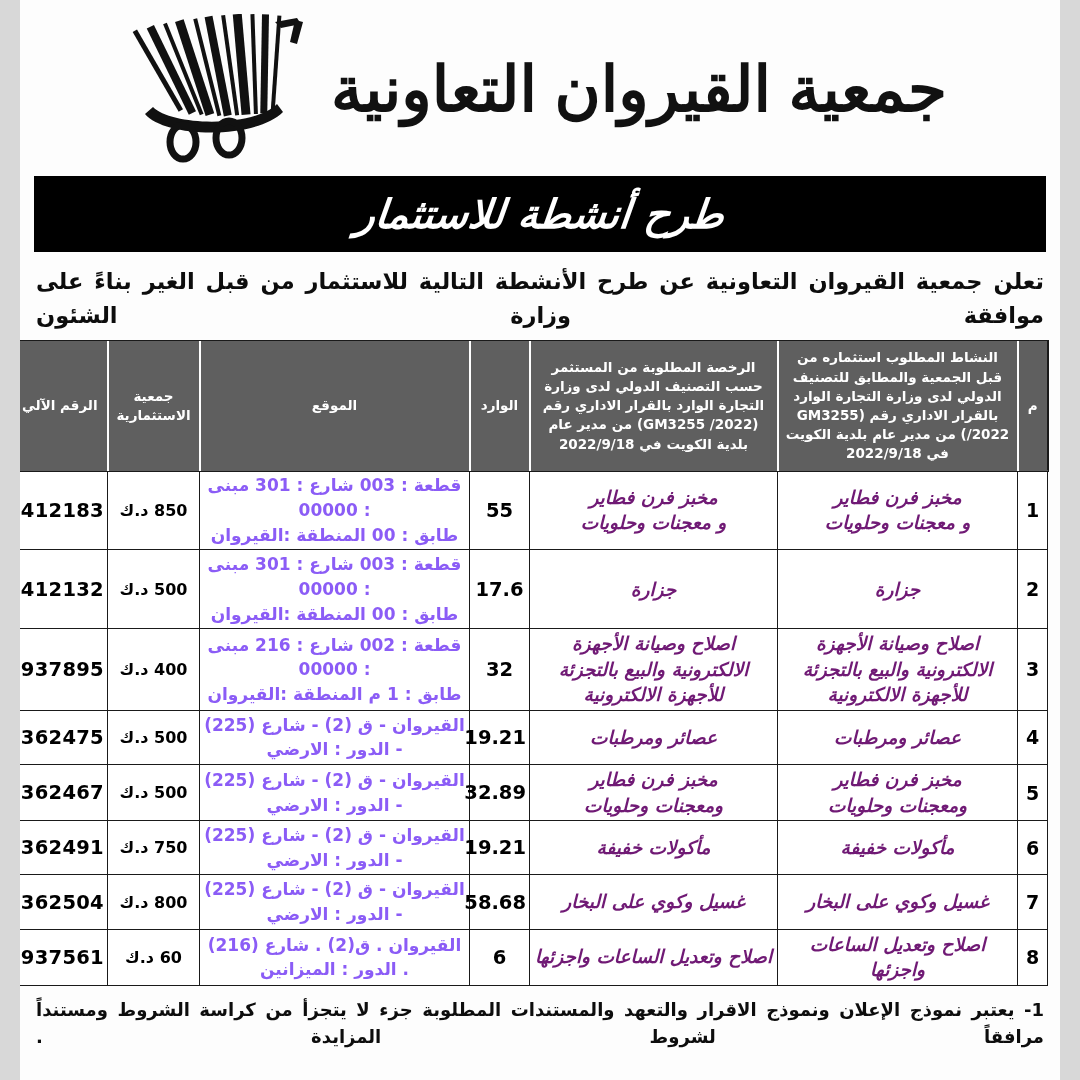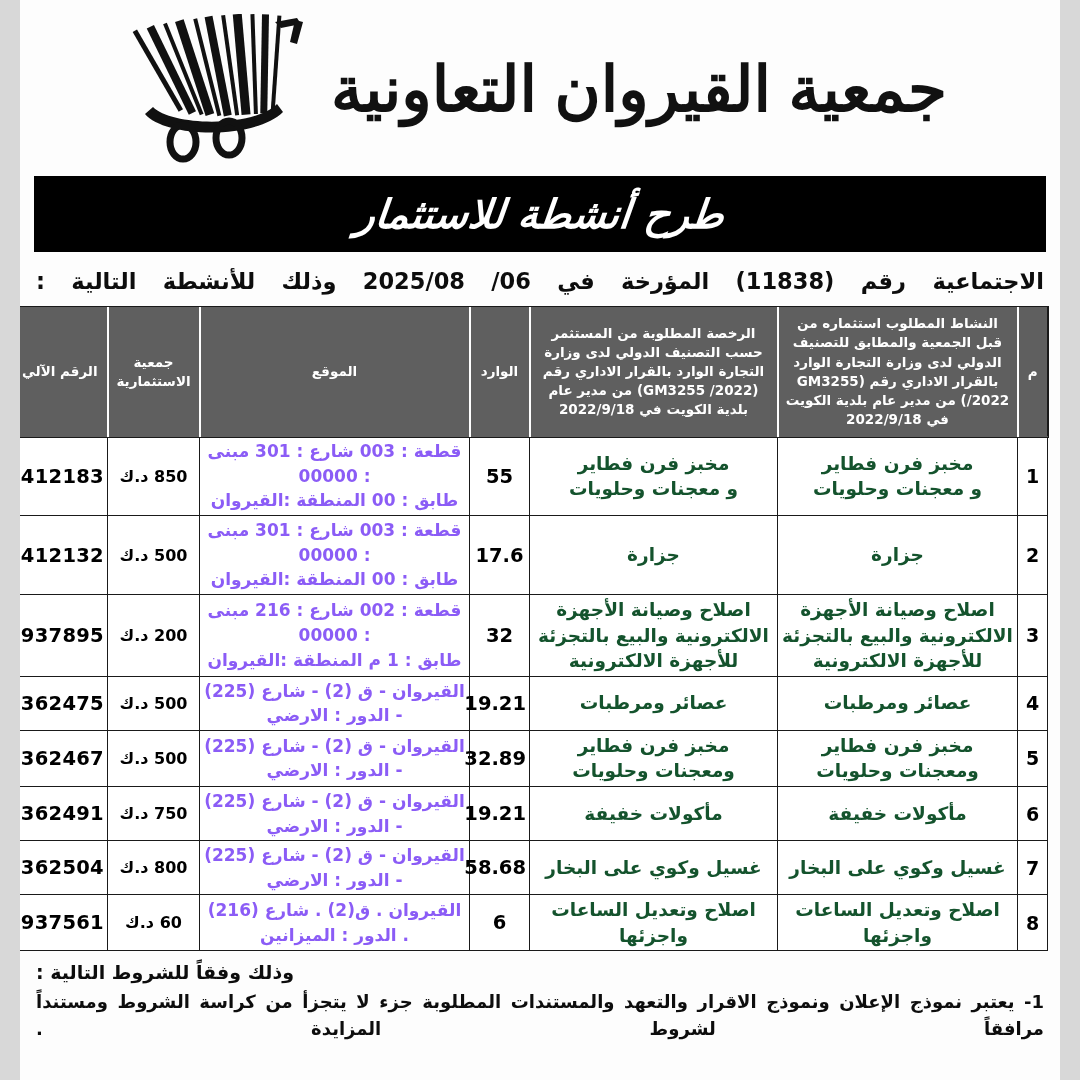--- a/index.html
+++ b/index.html
@@ -129,22 +129,23 @@
   col.c-area  { width: 60px; }
   col.c-loc   { width: 270px; }
   col.c-val   { width: 92px; }
   col.c-auto  { width: 95px; }
 
   td.idx   { font-size: 19px; font-weight: 700; }
   td.soc, td.lic {
     font-size: 18.5px;
     font-weight: 700;
     line-height: 1.38;
-    color: #14532d;
+    color: #701a75;
     padding: 5px 6px;
+    font-style: italic;
   }
   td.area  { font-size: 19.5px; font-weight: 700; }
   td.loc   {
     font-size: 17px;
     font-weight: 700;
     line-height: 1.45;
     color: #8b5cf6;
     padding: 5px 6px;
   }
   td.val   { font-size: 16px; font-weight: 700; }
@@ -212,21 +213,21 @@
         </g>
       </svg>
     </div>
   </div>
 
   <div class="title-banner">
     <span>طرح أنشطة للاستثمار</span>
   </div>
 
   <div class="intro">
-    <div class="ln2">الاجتماعية رقم (11838) المؤرخة في 06/ 2025/08 وذلك للأنشطة التالية :</div>
+    <div>تعلن جمعية القيروان التعاونية عن طرح  الأنشطة التالية للاستثمار من قبل الغير بناءً على موافقة وزارة الشئون</div>
   </div>
 
   <div class="tbl-wrap">
     <table class="activities">
       <colgroup>
         <col class="c-idx">
           <col class="c-soc">
           <col class="c-lic">
           <col class="c-area">
         <col class="c-loc">
@@ -262,21 +263,21 @@
             <td class="loc">قطعة : 003 شارع : 301 مبنى : 00000<br>طابق : 00 المنطقة :القيروان</td>
             <td class="val">500 د.ك</td>
             <td class="auto">17412132</td>
           </tr>
           <tr>
             <td class="idx">3</td>
             <td class="soc">اصلاح وصيانة الأجهزة<br>الالكترونية والبيع بالتجزئة<br>للأجهزة الالكترونية</td>
             <td class="lic">اصلاح وصيانة الأجهزة<br>الالكترونية والبيع بالتجزئة<br>للأجهزة الالكترونية</td>
             <td class="area">32</td>
             <td class="loc">قطعة : 002 شارع : 216 مبنى : 00000<br>طابق : 1 م المنطقة :القيروان</td>
-            <td class="val">200 د.ك</td>
+            <td class="val">400 د.ك</td>
             <td class="auto">17937895</td>
           </tr>
           <tr>
             <td class="idx">4</td>
             <td class="soc">عصائر ومرطبات</td>
             <td class="lic">عصائر ومرطبات</td>
             <td class="area">19.21</td>
             <td class="loc">القيروان - ق (2) - شارع (225)<br>- الدور : الارضي</td>
             <td class="val">500 د.ك</td>
             <td class="auto">22362475</td>
@@ -315,20 +316,19 @@
             <td class="area">6</td>
             <td class="loc">القيروان . ق(2) . شارع (216)<br>. الدور : الميزانين</td>
             <td class="val">60 د.ك</td>
             <td class="auto">17937561</td>
           </tr>
         </tbody>
     </table>
   </div>
 
   <div class="conditions">
-    <div class="cond-title">وذلك وفقاً للشروط التالية :</div>
     <div class="cond-clip">
       <div class="cond-item">1- يعتبر نموذج الإعلان ونموذج الاقرار والتعهد والمستندات المطلوبة جزء لا يتجزأ من كراسة الشروط  ومستنداً مرافقاً لشروط المزايدة .</div>
 
     </div>
   </div>
 
 </div>
 
 </body></html>

